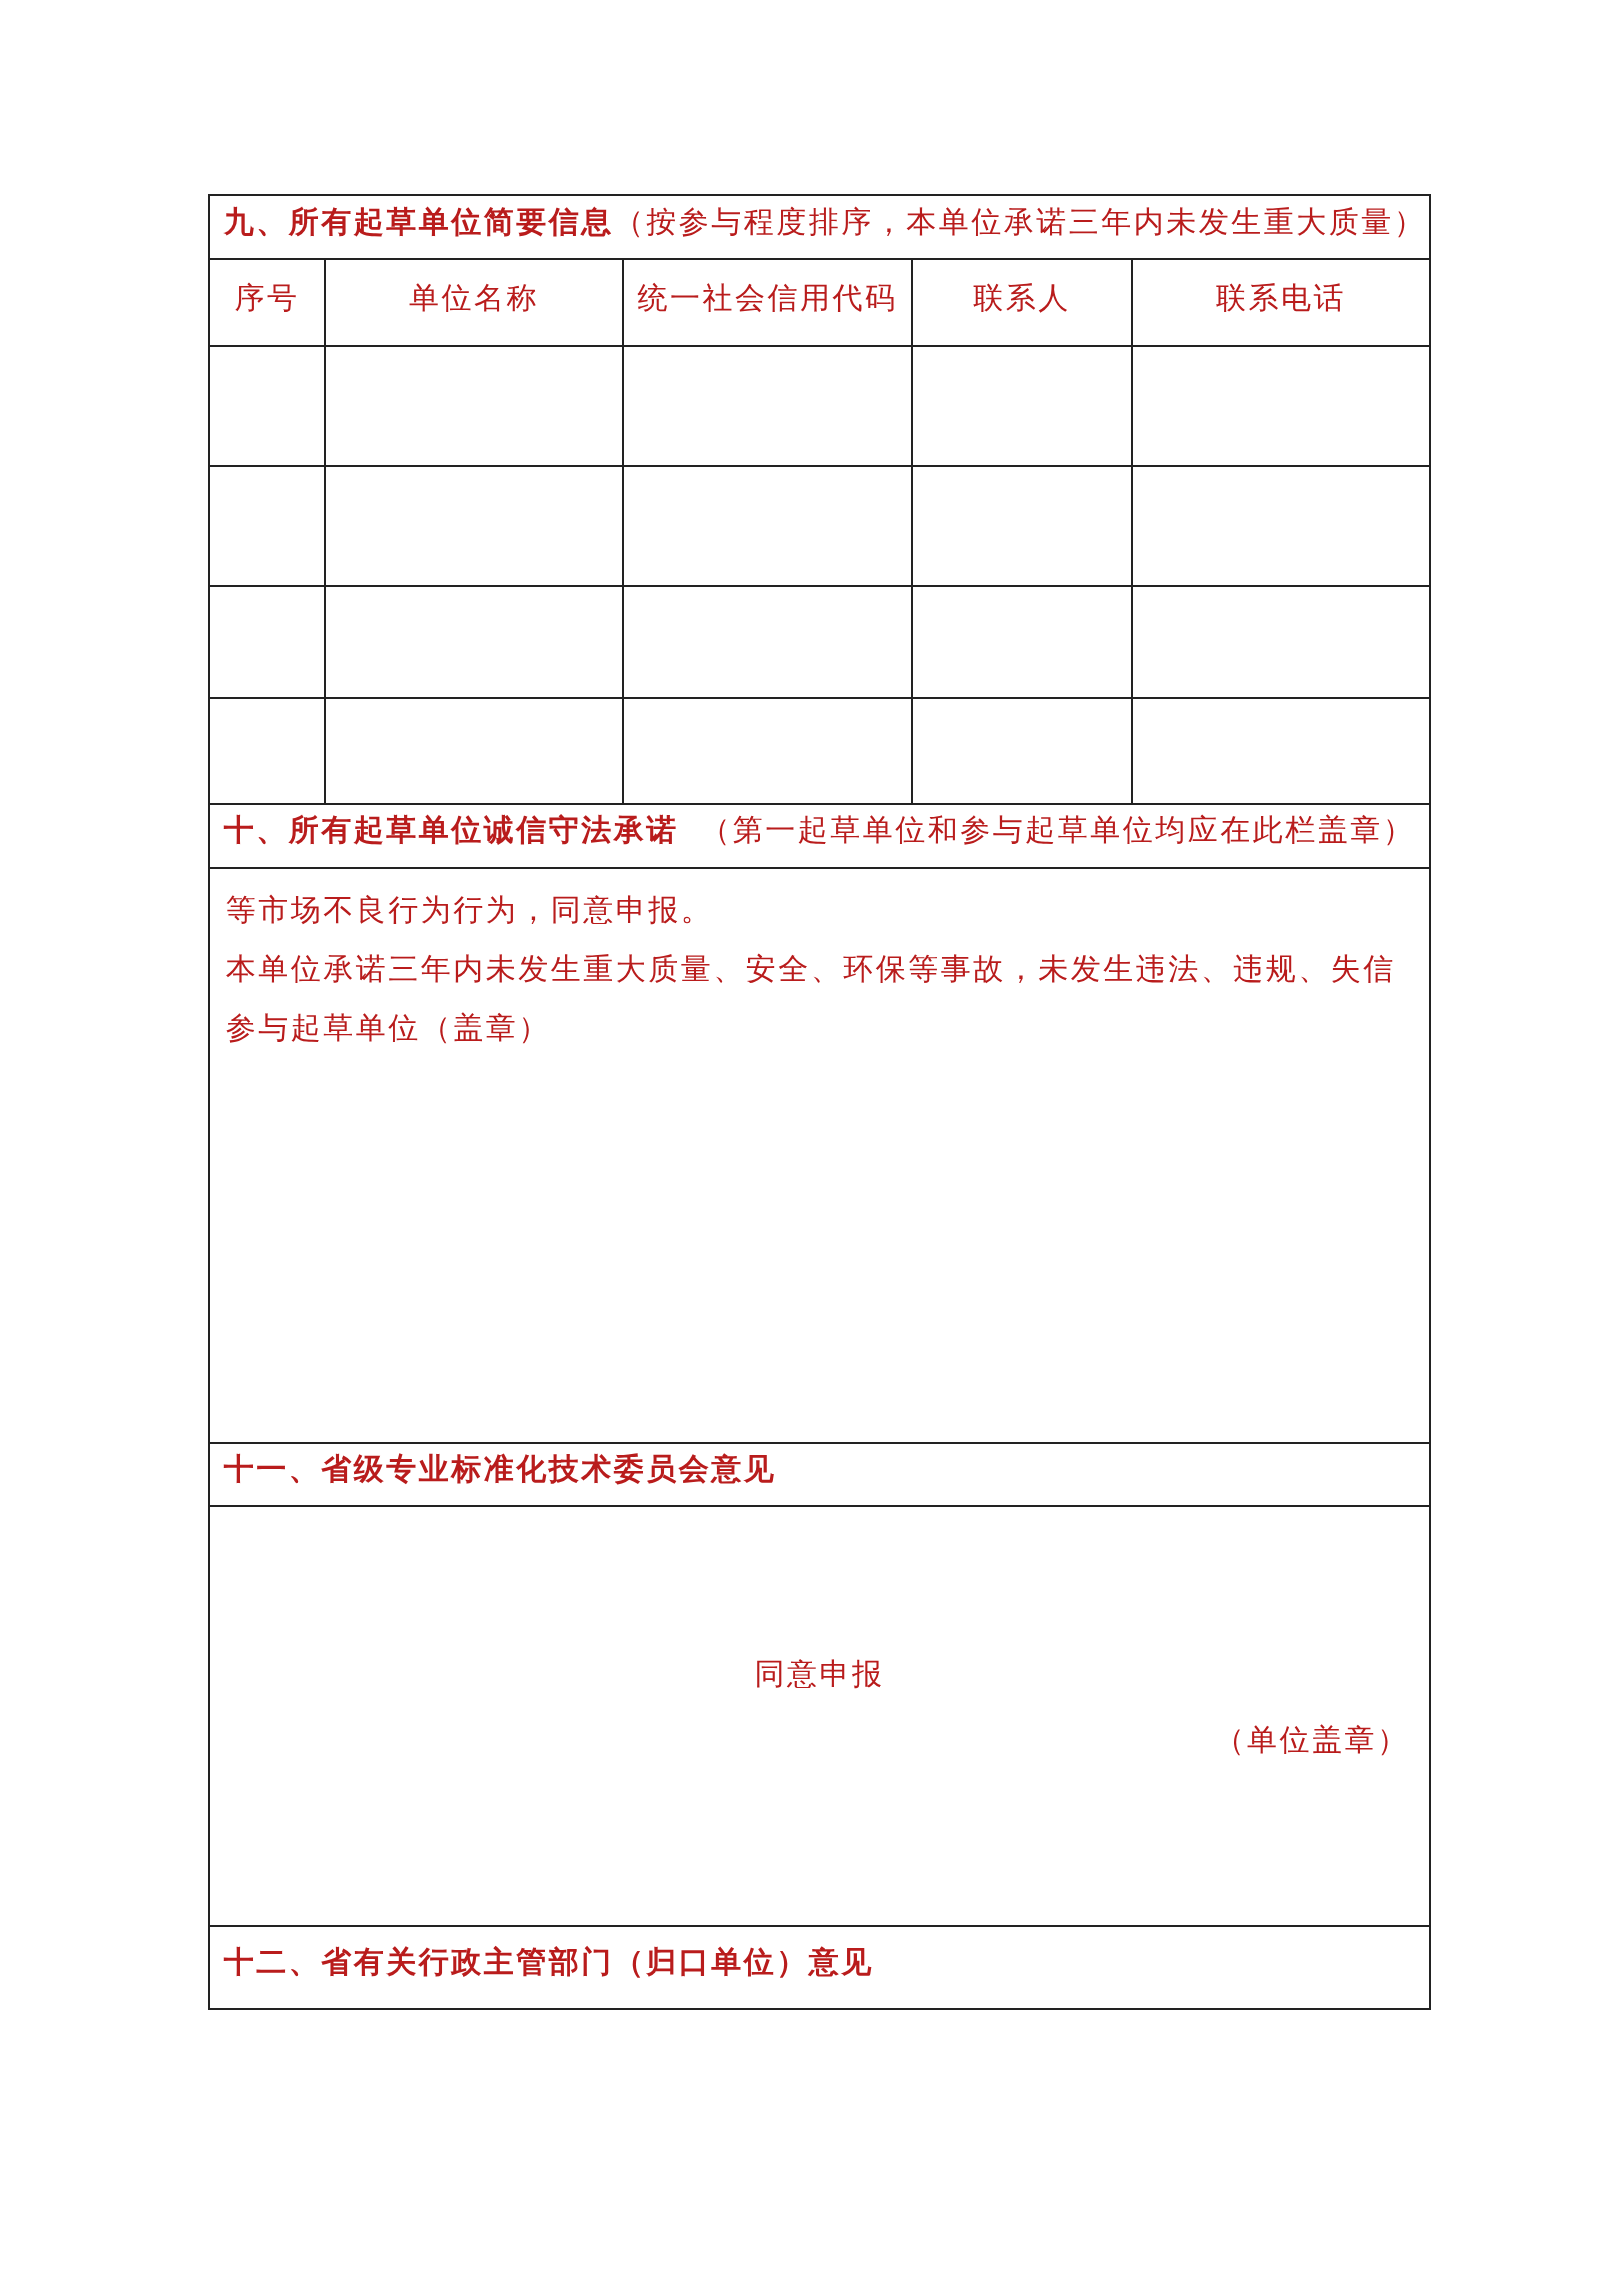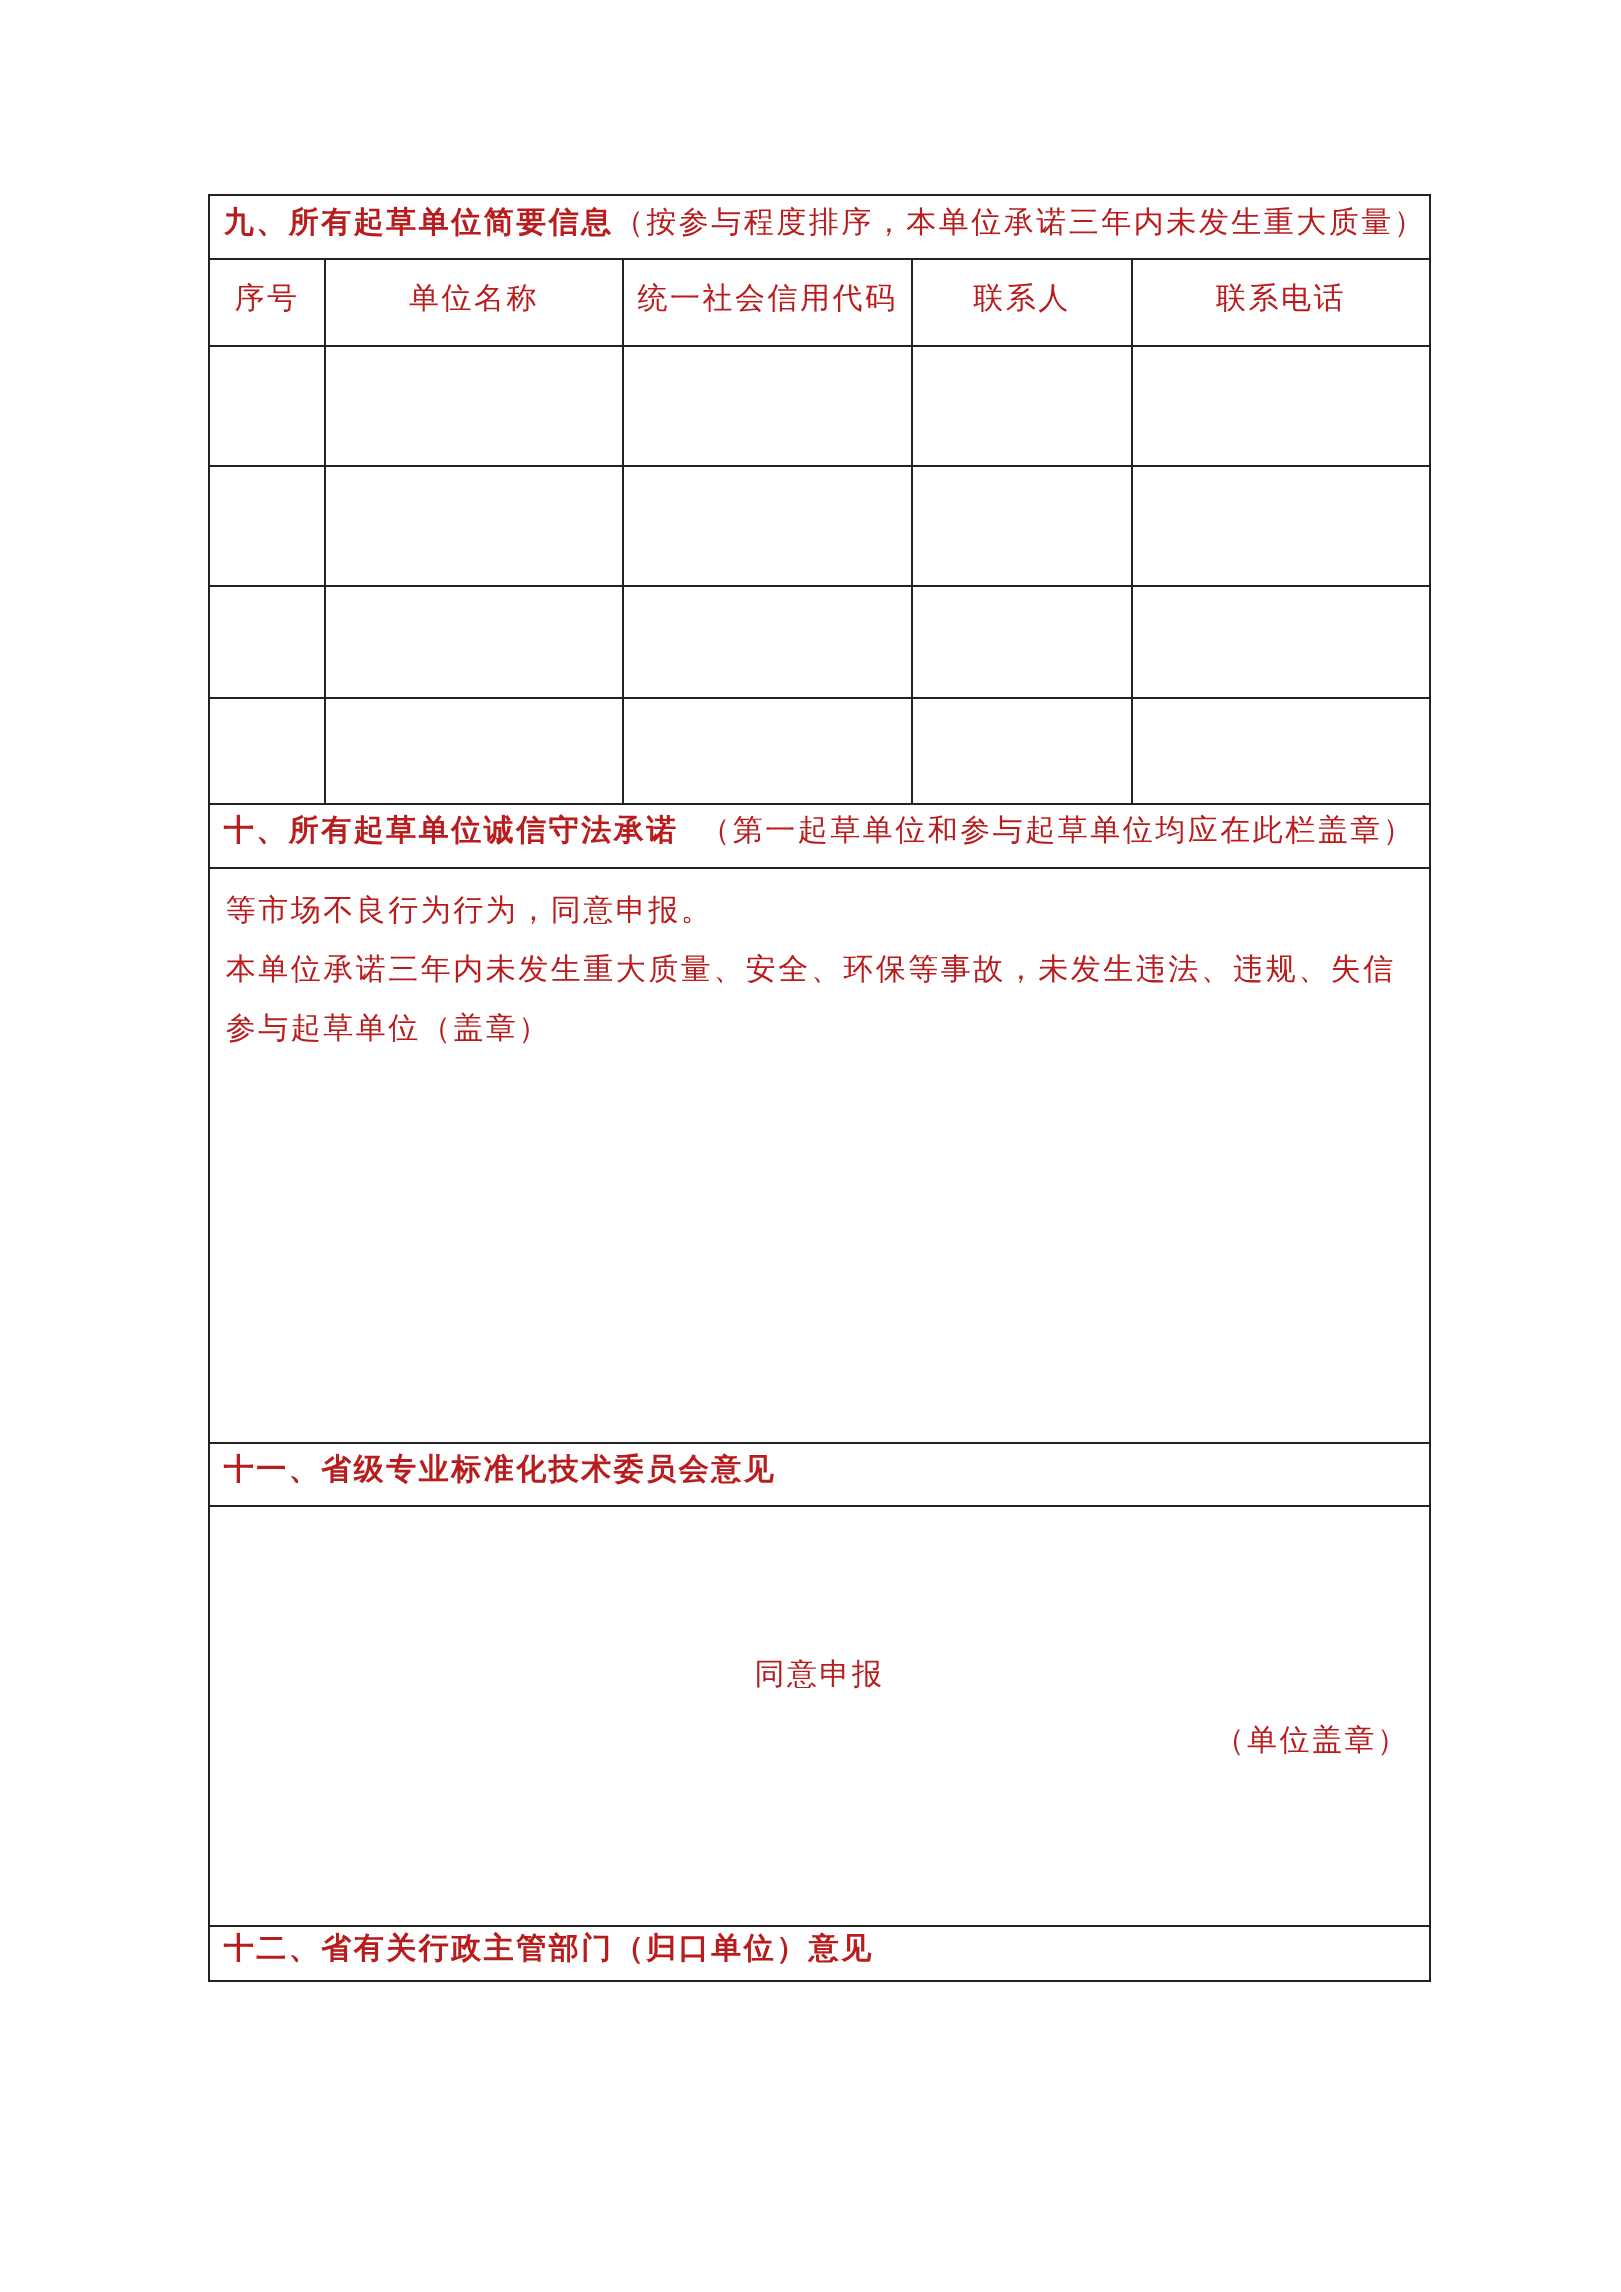--- a/index.html
+++ b/index.html
@@ -27,21 +27,21 @@
   }
   .t-bold {
     font-weight:700;
     font-family:"Liberation Sans","DejaVu Sans",sans-serif;
     letter-spacing:2.5px;
   }
   .t-note { font-weight:400; }
   .h-sec9  { height:62px; }
   .h-sec10 { height:64px; border-top:2.9px solid #222222;justify-content:space-between; }
   .h-sec11 { height:63px; border-top:2.9px solid #222222; }
-  .h-sec12 { height:55px; border-top:2.9px solid #222222; }
+  .h-sec12 { height:83px; border-top:2.9px solid #222222; }
 
   table.grid {
     width:100%;
     border-collapse:collapse;
     table-layout:fixed;
     border-top:2.9px solid #222222;
   }
   table.grid col.c1 { width:115px; }
   table.grid col.c2 { width:298px; }
   table.grid col.c3 { width:289px; }

